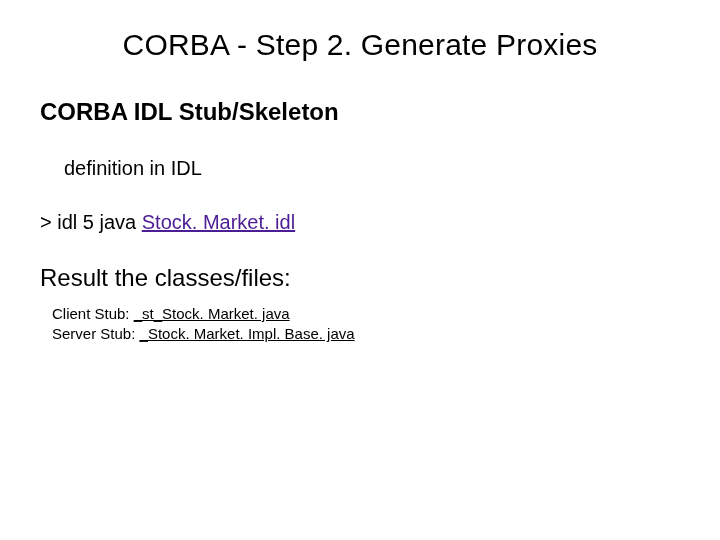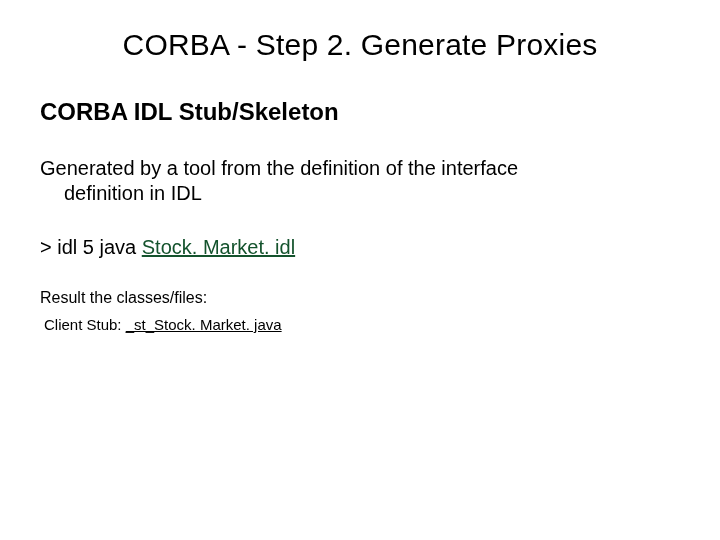--- a/index.html
+++ b/index.html
@@ -38,55 +38,57 @@
     text-indent: 0;
   }
   .para .indent2 {
     display: block;
     padding-left: 24px;
   }
   .cmd {
     font-size: 20px;
     margin: 0 0 30px 0;
   }
-  .cmd .arg { color: #14532d; }
+  .cmd .arg { color: #4c1d95; }
   .result {
-    font-size: 16px;
+    font-size: 24px;
     margin: 0 0 8px 0;
   }
   .stubs {
     font-size: 15px;
     line-height: 1.35;
-    margin: 4px;
+    margin: 12px;
   }
   .stubs .label { font-weight: 400; }
   .stubs .file { color: #000; }
   .u { text-decoration: underline; }
 </style>
 </head>
 <body>
 
 <div class="slide">
 
   <h1 class="title">CORBA - Step 2. Generate Proxies</h1>
 
   <div class="subhead">CORBA IDL Stub/Skeleton</div>
 
   <div class="para">
-    <span>Generated by a tool from the definition of the interface</span>
     <span class="indent2">definition in IDL</span>
   </div>
 
   <div class="cmd">
     <span>&gt;</span>
     <span>idl 5 java</span>
     <span class="arg u">Stock. Market. idl</span>
   </div>
 
   <div class="result">Result the classes/files:</div>
 
   <div class="stubs">
     <div>
       <span class="label">Client Stub: </span><span class="file u">_st_Stock. Market. java</span>
     </div>
+    <div>
+      <span class="label">Server Stub: </span><span class="file u">_Stock. Market. Impl. Base. java</span>
+    </div>
   </div>
 
 </div>
 
 </body></html>

